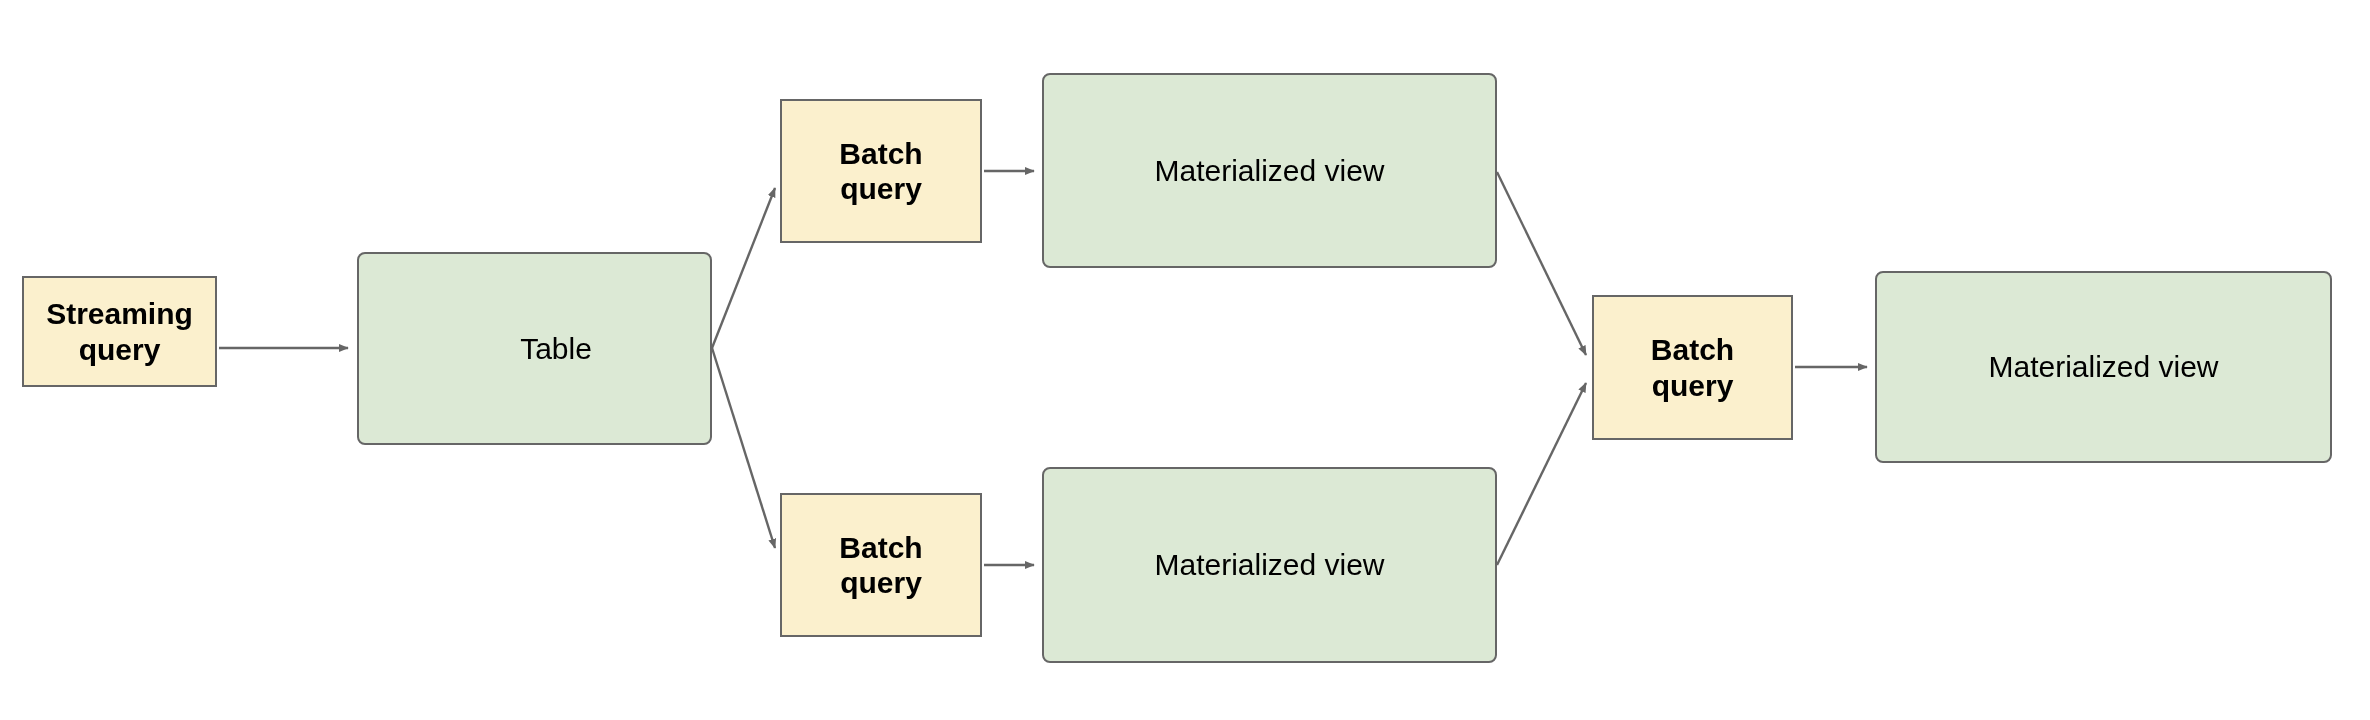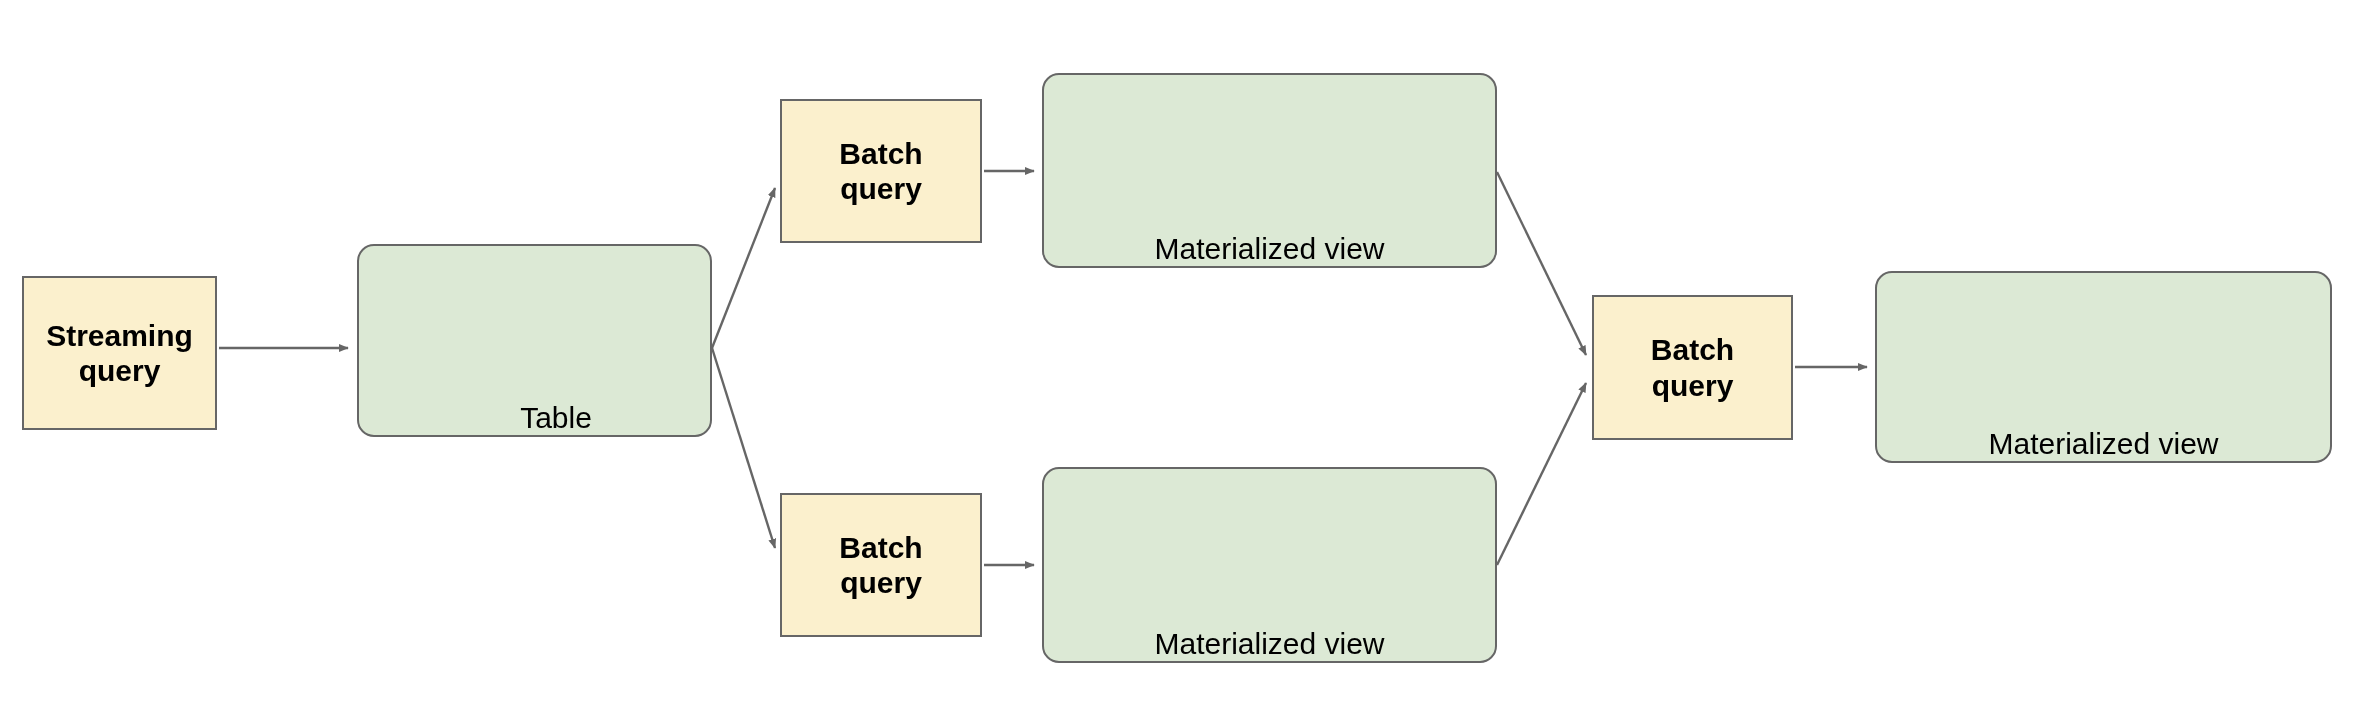--- a/index.html
+++ b/index.html
@@ -37,22 +37,21 @@
     white-space: pre-line;
     z-index: 2;
   }
   .node-process {
     background: #fbf0cd;
     border-radius: 0;
     font-weight: bold;
   }
   .node-store {
     background: #dce9d5;
-    border-radius: 17px;
-    align-items: flex-end;
+    border-radius: 8px;
   }
   .label {
     display: block;
     width: 100%;
     padding: 0 6px;
     box-sizing: border-box;
   }
 </style>
 </head>
 <body>
@@ -71,23 +70,23 @@
         <polyline points="712,348 775,548" marker-end="url(#arrowhead)" stroke="#666666"></polyline>
         <polyline points="984,171 1034,171" marker-end="url(#arrowhead)" stroke="#666666"></polyline>
         <polyline points="984,565 1034,565" marker-end="url(#arrowhead)" stroke="#666666"></polyline>
         <polyline points="1497,172 1586,355" marker-end="url(#arrowhead)" stroke="#666666"></polyline>
         <polyline points="1497,565 1586,383" marker-end="url(#arrowhead)" stroke="#666666"></polyline>
         <polyline points="1795,367 1867,367" marker-end="url(#arrowhead)" stroke="#666666"></polyline>
       </g>
   </svg>
 
   <div id="node-layer">
-      <div class="node node-process" style="left: 22px; top: 276px; width: 195px; height: 154px; font-size: 30px; border-color: rgb(102, 102, 102); color: rgb(0, 0, 0); background: rgb(251, 240, 205); border-radius: 0px;"><span class="label">Streaming
+      <div class="node node-process" style="left: 22px; top: 276px; width: 195px; height: 111px; font-size: 30px; border-color: rgb(102, 102, 102); color: rgb(0, 0, 0); background: rgb(251, 240, 205); border-radius: 0px;"><span class="label">Streaming
 query</span></div>
-      <div class="node node-store" style="left: 357px; top: 244px; width: 355px; height: 193px; font-size: 30px; border-color: rgb(102, 102, 102); color: rgb(0, 0, 0); background: rgb(220, 233, 213); padding-left: 43px;"><span class="label">Table</span></div>
+      <div class="node node-store" style="left: 357px; top: 252px; width: 355px; height: 193px; font-size: 30px; border-color: rgb(102, 102, 102); color: rgb(0, 0, 0); background: rgb(220, 233, 213); padding-left: 43px;"><span class="label">Table</span></div>
       <div class="node node-process" style="left: 780px; top: 99px; width: 202px; height: 144px; font-size: 30px; border-color: rgb(102, 102, 102); color: rgb(0, 0, 0); background: rgb(251, 240, 205); border-radius: 0px;"><span class="label">Batch
 query</span></div>
       <div class="node node-store" style="left: 1042px; top: 73px; width: 455px; height: 195px; font-size: 30px; border-color: rgb(102, 102, 102); color: rgb(0, 0, 0); background: rgb(220, 233, 213);"><span class="label">Materialized view</span></div>
       <div class="node node-process" style="left: 780px; top: 493px; width: 202px; height: 144px; font-size: 30px; border-color: rgb(102, 102, 102); color: rgb(0, 0, 0); background: rgb(251, 240, 205); border-radius: 0px;"><span class="label">Batch
 query</span></div>
       <div class="node node-store" style="left: 1042px; top: 467px; width: 455px; height: 196px; font-size: 30px; border-color: rgb(102, 102, 102); color: rgb(0, 0, 0); background: rgb(220, 233, 213);"><span class="label">Materialized view</span></div>
       <div class="node node-process" style="left: 1592px; top: 295px; width: 201px; height: 145px; font-size: 30px; border-color: rgb(102, 102, 102); color: rgb(0, 0, 0); background: rgb(251, 240, 205); border-radius: 0px;"><span class="label">Batch
 query</span></div>
       <div class="node node-store" style="left: 1875px; top: 271px; width: 457px; height: 192px; font-size: 30px; border-color: rgb(102, 102, 102); color: rgb(0, 0, 0); background: rgb(220, 233, 213);"><span class="label">Materialized view</span></div>
     </div>

